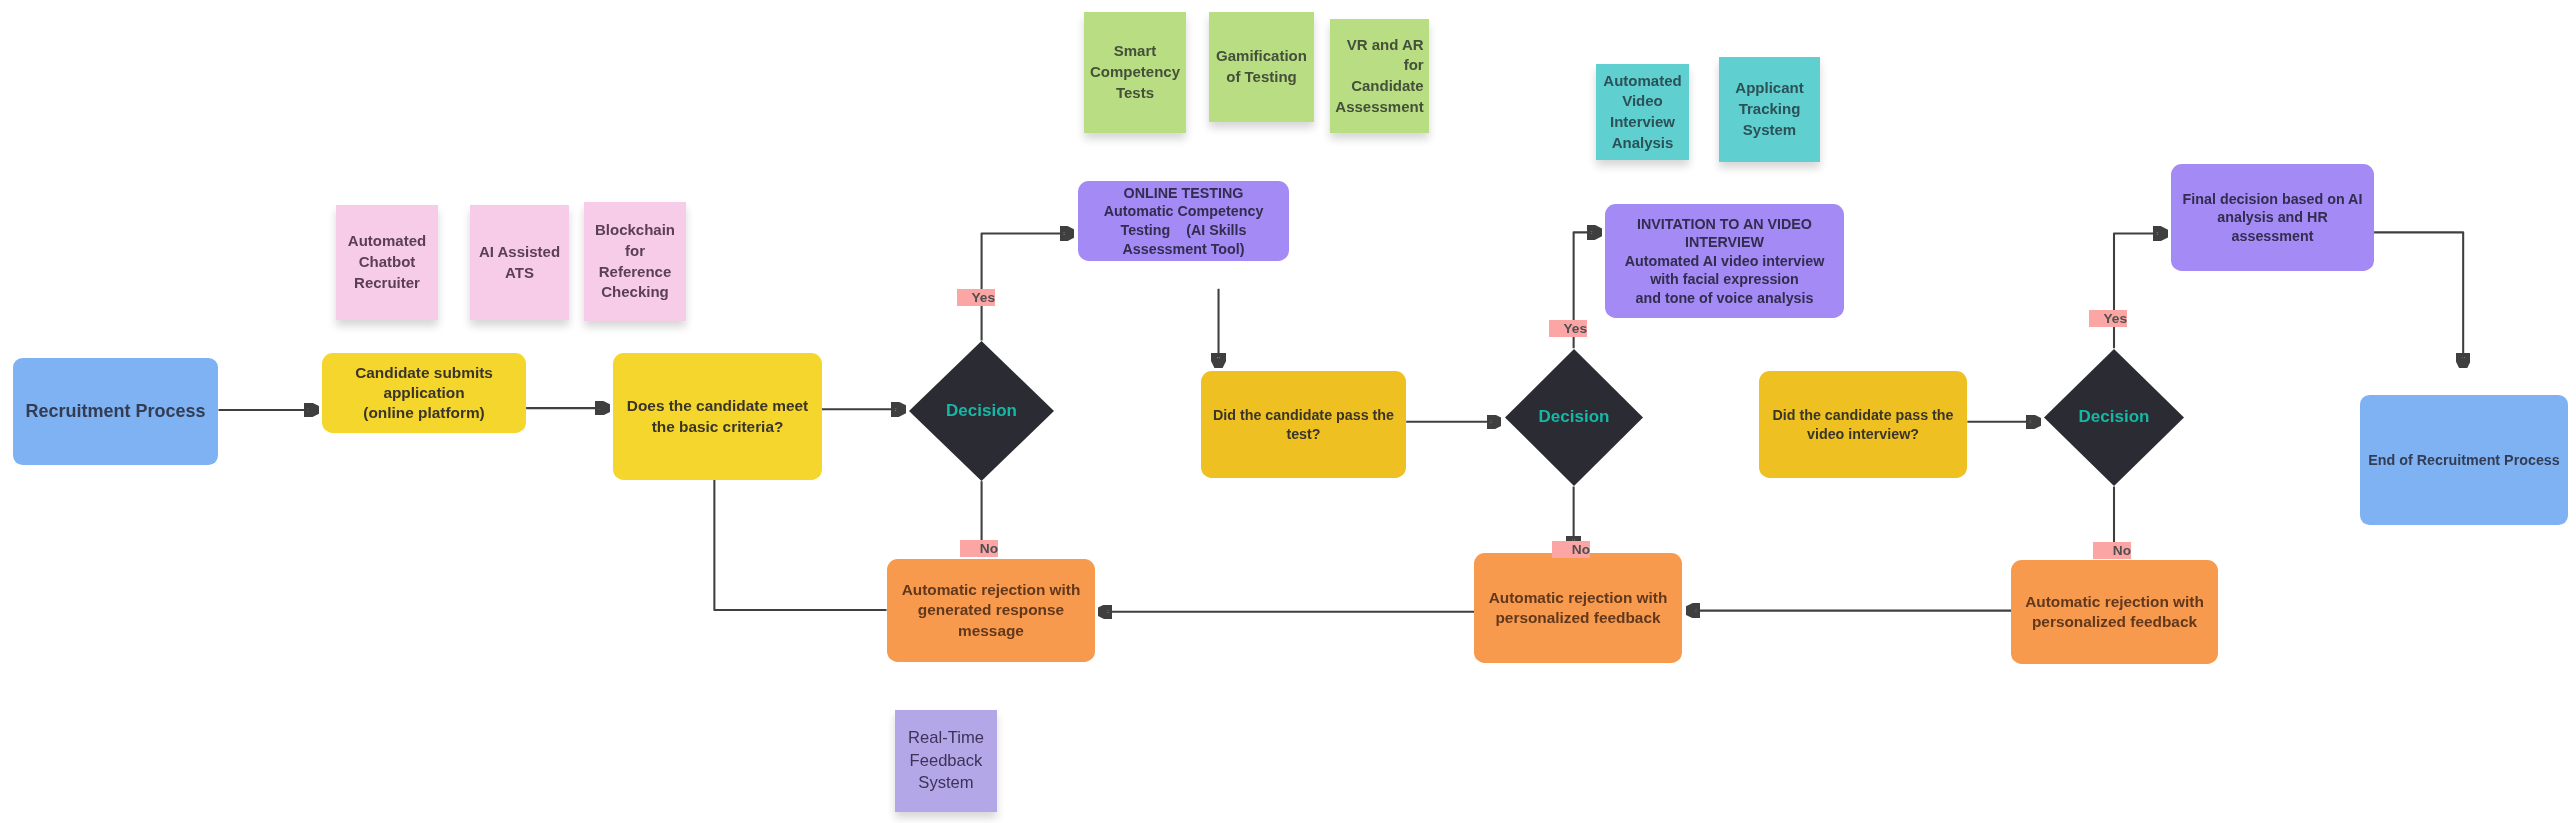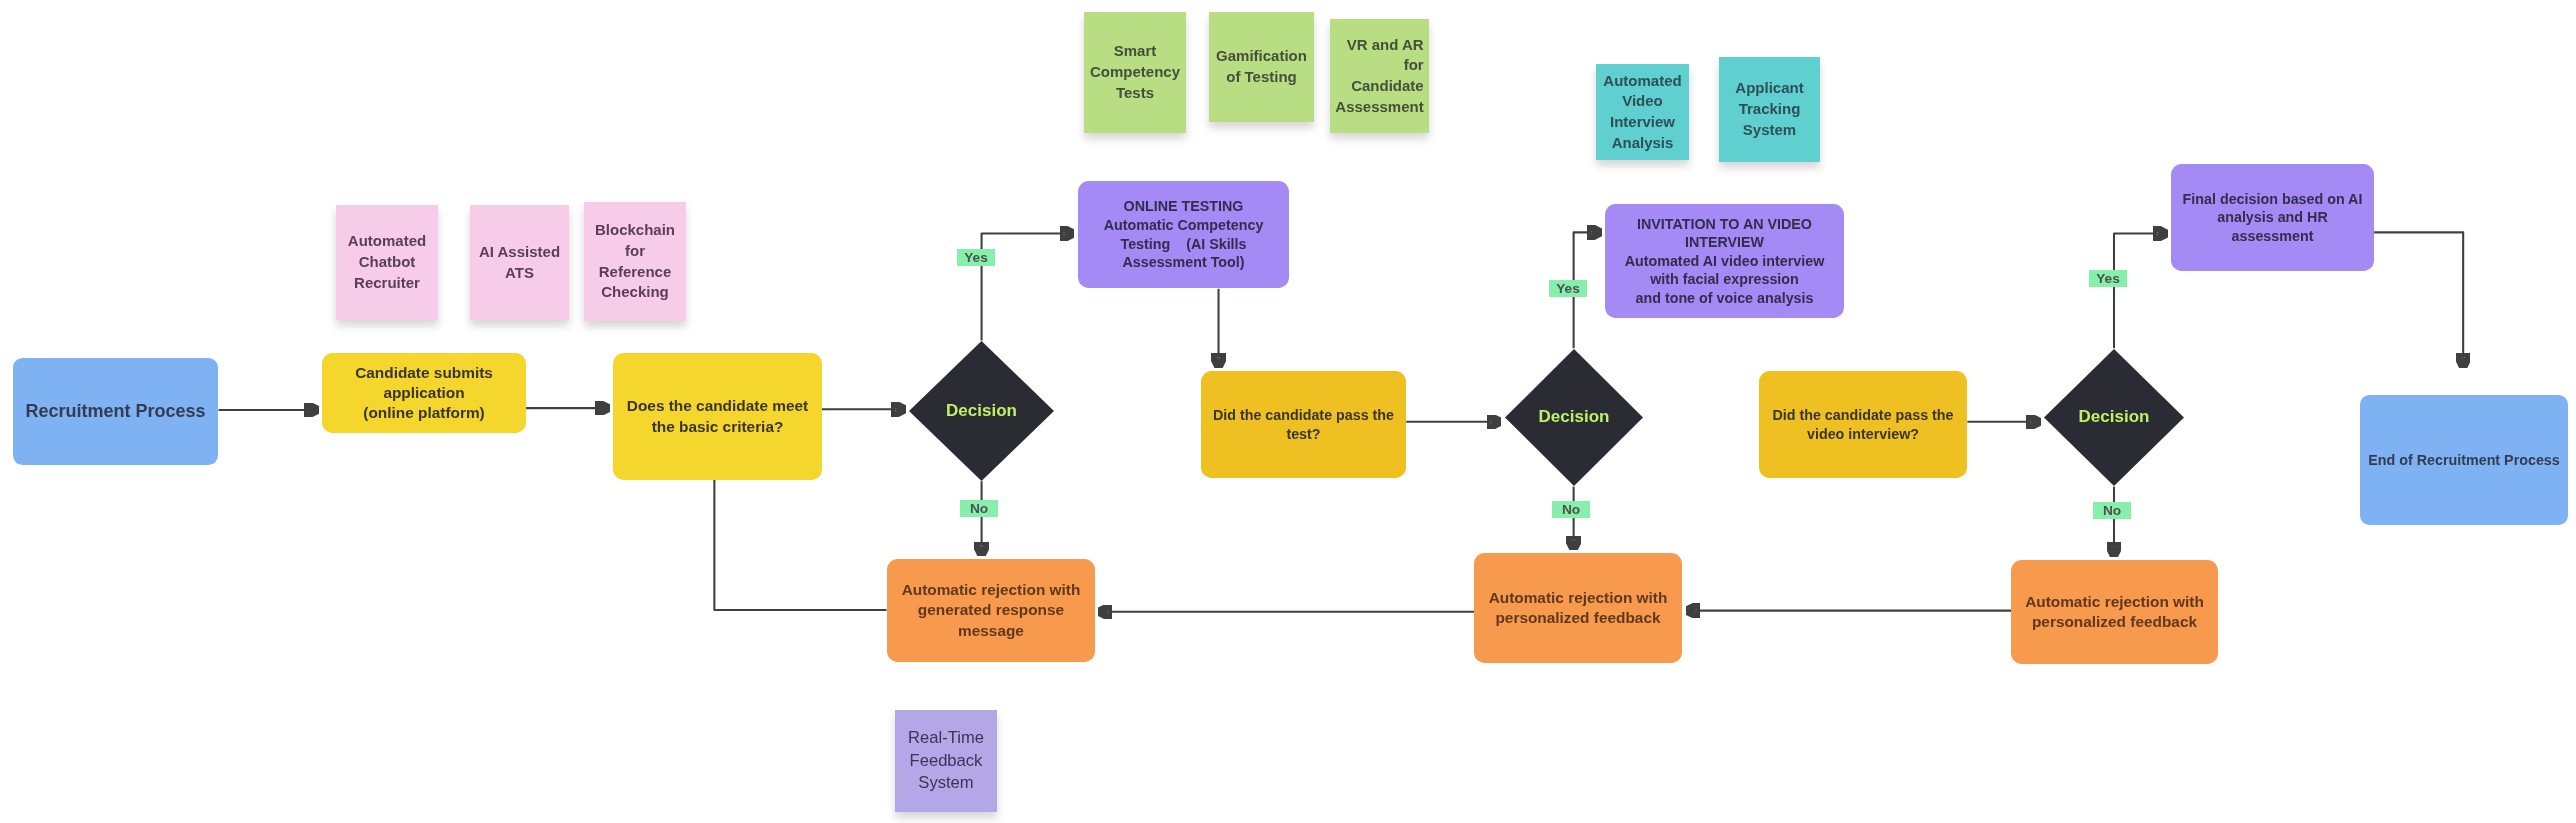--- a/index.html
+++ b/index.html
@@ -28,21 +28,21 @@
   .node .label { white-space: pre-wrap; }
   .rect { border-radius: 10.7px; }
 
   .blue   { background: #7fb2f3; color: #333c52; font-size: 18px; border-radius: 9.5px; }
   .blue.small { font-size: 14.3px; }
   .yellow { background: #f5d62c; color: #3a3529; font-size: 15.4px; }
   .amber  { background: #efc022; color: #3a3529; font-size: 14.3px; }
   .purple { background: #a48af5; color: #322d4e; font-size: 14.3px; }
   .orange { background: #f89a4d; color: #61381d; font-size: 15.4px; }
   .diamond {
-    background: #2b2c33; color: #bef264; font-size: 17px; font-weight: 600;
+    background: #2b2c33; color: #14b8a6; font-size: 17px; font-weight: 600;
     clip-path: polygon(50% 0, 100% 50%, 50% 100%, 0 50%);
   }
 
   .sticky {
     position: absolute;
     display: flex;
     align-items: center;
     justify-content: center;
     text-align: center;
     font-weight: 600;
@@ -52,26 +52,27 @@
   }
   .sticky .label { white-space: pre-wrap; }
   .sticky.green    { background: #b9dd83; color: #44503a; }
   .sticky.teal     { background: #5fcfd0; color: #2c5156; }
   .sticky.pink     { background: #f7cce9; color: #5a3f55; }
   .sticky.lavender { background: #b4a7e8; color: #3c3357; font-size: 16.6px; font-weight: 500; }
 
   .edge-label {
     position: absolute;
     width: 38px;
-    text-align: center;
+    text-align: right;
     font-size: 13.7px;
     font-weight: 600;
     color: #4f4f4f;
-    background: #86efac;
+    background: #fca5a5;
     padding: 1.2px 0;
+    margin-top: 40px;
   }
 </style>
 </head>
 <body>
 
 <div class="canvas">
 
   <svg class="wires" width="2576" height="824" viewBox="0 0 4338 1387">
     <defs>
       <marker id="arrow" markerWidth="7" markerHeight="7" refX="6.3" refY="3.5" orient="auto">
@@ -151,21 +152,21 @@
 application
 (online platform)</span>
   </div>
   <div class="node yellow rect" style="left:613px; top:353px; width:209px; height:127px;">
     <span class="label">Does the candidate meet
 the basic criteria?</span>
   </div>
   <div class="node diamond" style="left:909px; top:341px; width:145px; height:140px;">
     <span class="label">Decision</span>
   </div>
-  <div class="node purple rect" style="left:1078px; top:181px; width:211px; height:107px;text-align:center;">
+  <div class="node purple rect" style="left:1078px; top:181px; width:211px; height:80px;text-align:center;">
     <span class="label">ONLINE TESTING
 Automatic Competency
 Testing    (AI Skills
 Assessment Tool)</span>
   </div>
   <div class="node amber rect" style="left:1201px; top:371px; width:205px; height:107px;">
     <span class="label">Did the candidate pass the
 test?</span>
   </div>
   <div class="node diamond" style="left:1505px; top:349px; width:138px; height:137px;">

